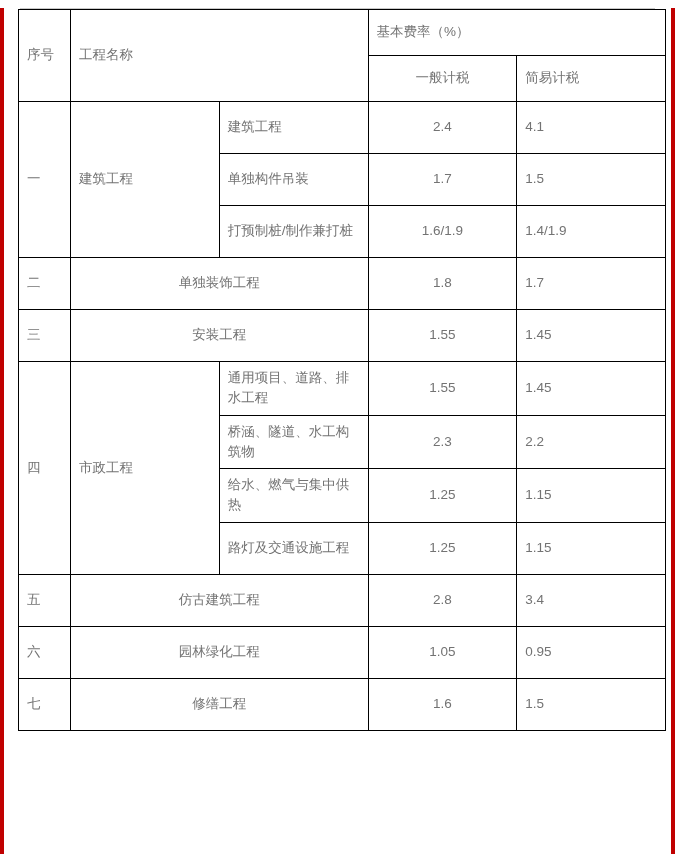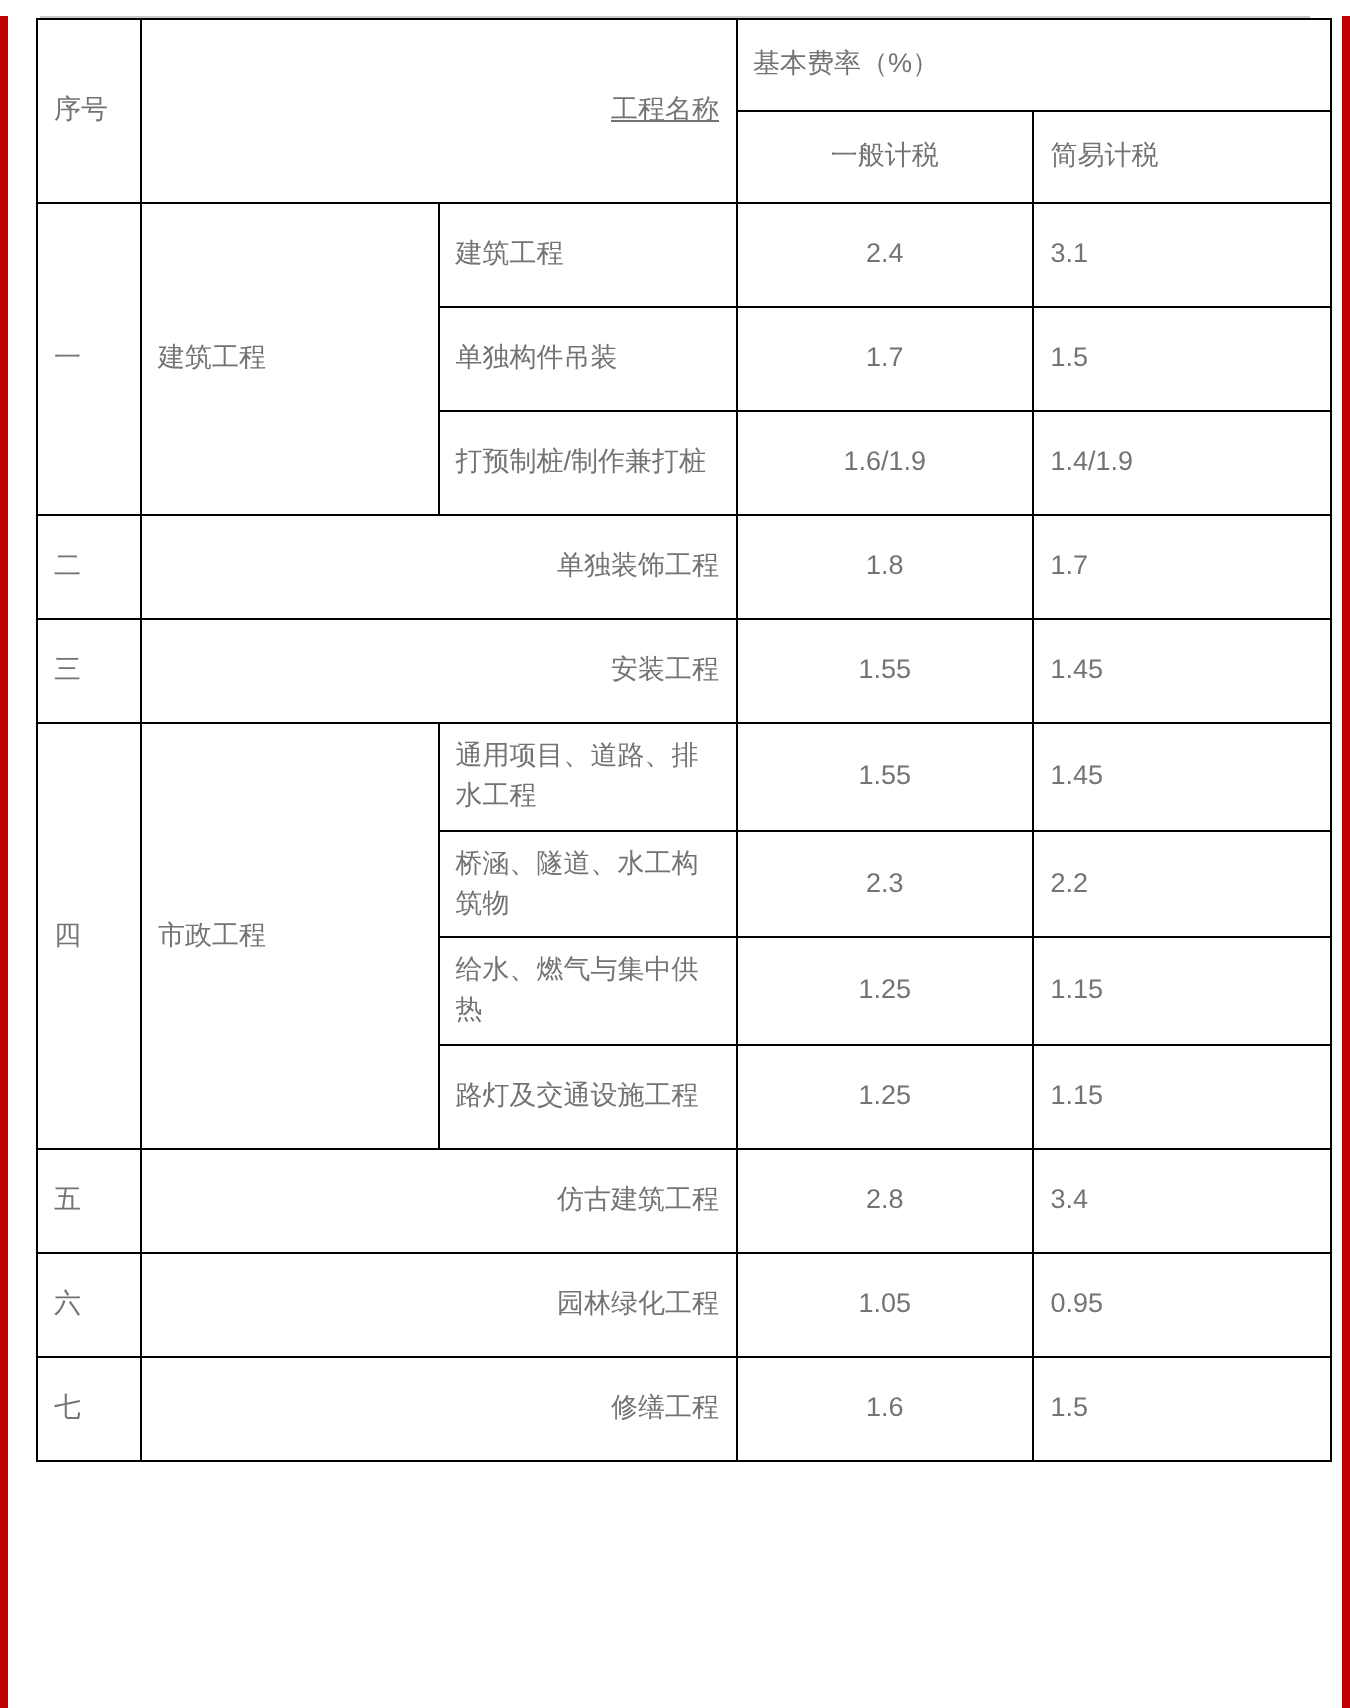--- a/index.html
+++ b/index.html
@@ -67,24 +67,24 @@
     font-size: 13.5px;
     padding: 6px 8px;
     vertical-align: middle;
     line-height: 1.5;
     color: #737373;
     box-sizing: border-box;
   }
   td.col-no      { width: 52px; text-align: left; padding-left: 12px; }
   td.col-name    { width: 62px; text-align: left; padding-left: 10px; }
   td.col-sub     { width: 290px; text-align: left; padding-left: 10px; }
-  td.col-name-wide { text-align: right; padding-left: 10px; }
+  td.col-name-wide { text-align: center; padding-left: 10px; }
   td.col-rate1   { width: 96px; text-align: center; padding-left: 10px; }
   td.col-rate2   { width: 148px; text-align: left; padding-left: 10px; }
-  td.head-merge  { text-align: right; padding-left: 10px; text-decoration: underline; }
+  td.head-merge  { text-align: left; padding-left: 10px; }
   td.head-span   { text-align: left; padding-left: 10px; }
   .vert-name {
     writing-mode: horizontal-tb;
     text-align: left;
     line-height: 1.6;
   }
   .row-h-head1 { height: 46px; }
   .row-h-head2 { height: 46px; }
   .row-h { height: 52px; }
 </style>
@@ -108,21 +108,21 @@
       <tr class="row-h-head2">
         <td class="col-rate1">一般计税</td>
         <td class="col-rate2">简易计税</td>
       </tr>
 
       <tr class="row-h">
         <td class="col-no" rowspan="3">一</td>
         <td class="col-name vert-name" rowspan="3">建筑工程</td>
         <td class="col-sub">建筑工程</td>
         <td class="col-rate1">2.4</td>
-        <td class="col-rate2">3.1</td>
+        <td class="col-rate2">4.1</td>
       </tr>
       <tr class="row-h">
         <td class="col-sub">单独构件吊装</td>
         <td class="col-rate1">1.7</td>
         <td class="col-rate2">1.5</td>
       </tr>
       <tr class="row-h">
         <td class="col-sub">打预制桩/制作兼打桩</td>
         <td class="col-rate1">1.6/1.9</td>
         <td class="col-rate2">1.4/1.9</td>

